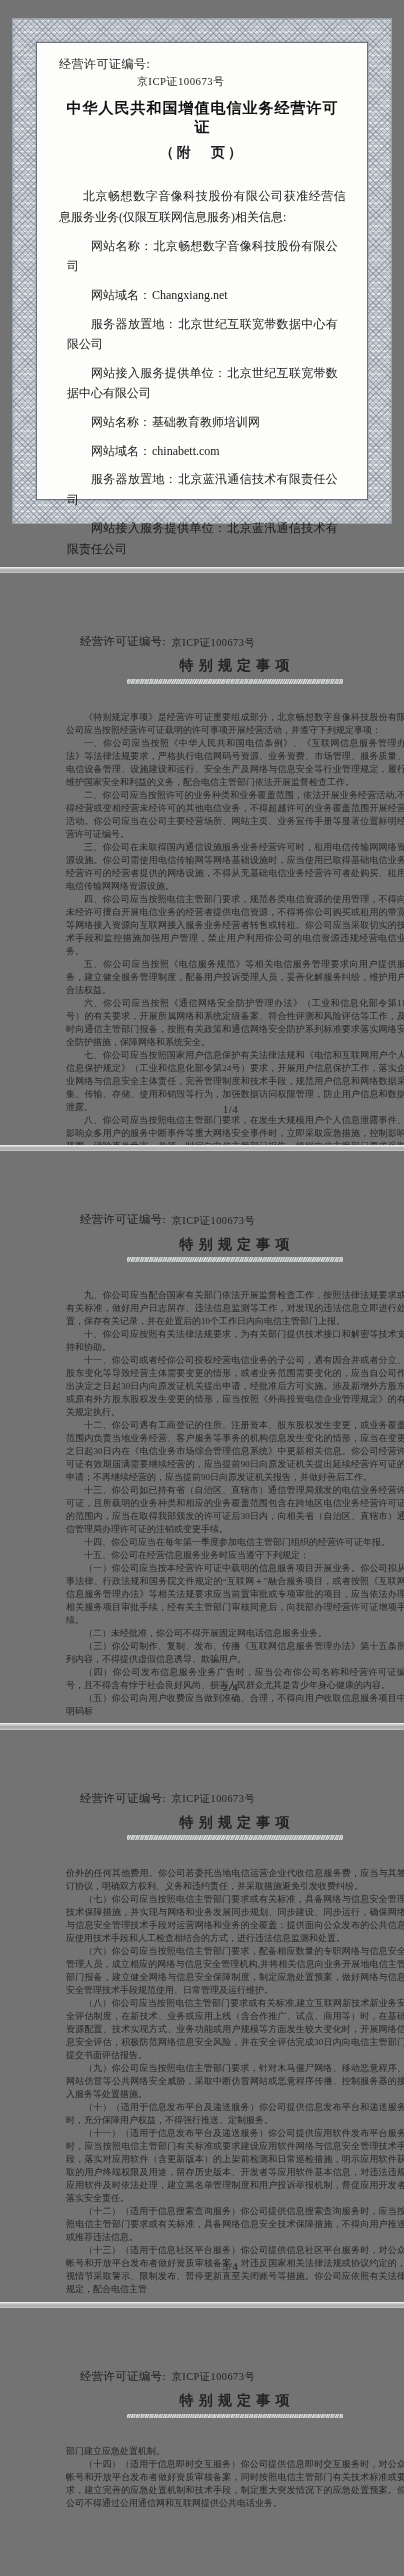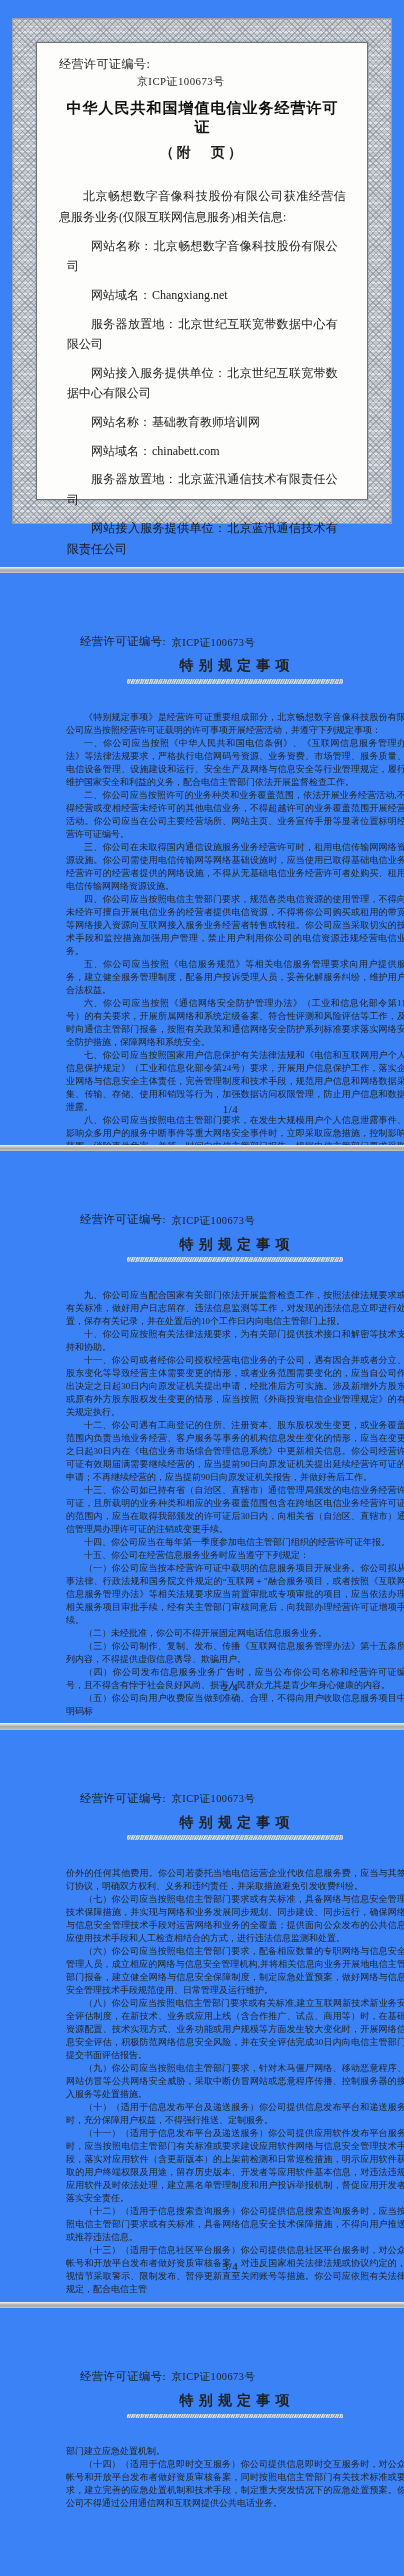--- a/index.html
+++ b/index.html
@@ -4,21 +4,21 @@
 <style>
   html,body{margin:0;padding:0;}
   body{
     width:405px;
     background:#ffffff;
     font-family:"Liberation Serif","DejaVu Serif",serif;
     color:#1e1e1e;
     overflow-x:hidden;
   }
   .doc{width:405px;}
-  .page{position:relative;width:405px;background:#3b82f6;overflow:hidden;}
+  .page{position:relative;width:405px;background:#737373;overflow:hidden;}
   .page-sep{
     height:5.2px;width:405px;
     background:linear-gradient(180deg,#dcdcdc 0%,#a8a8a8 45%,#c2c6c4 100%);
     border-top:0.5px solid #e9e9e9;
   }
 
   
   .page.cert{height:567px;}
   .cert-frame{
     position:absolute;left:12.4px;top:17.5px;width:380px;height:506px;

